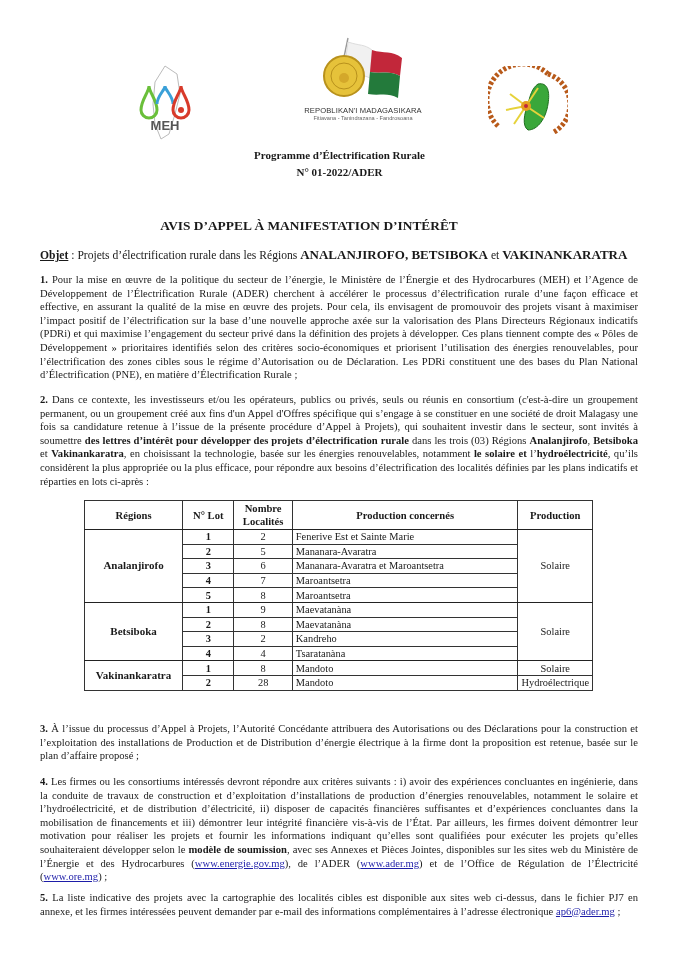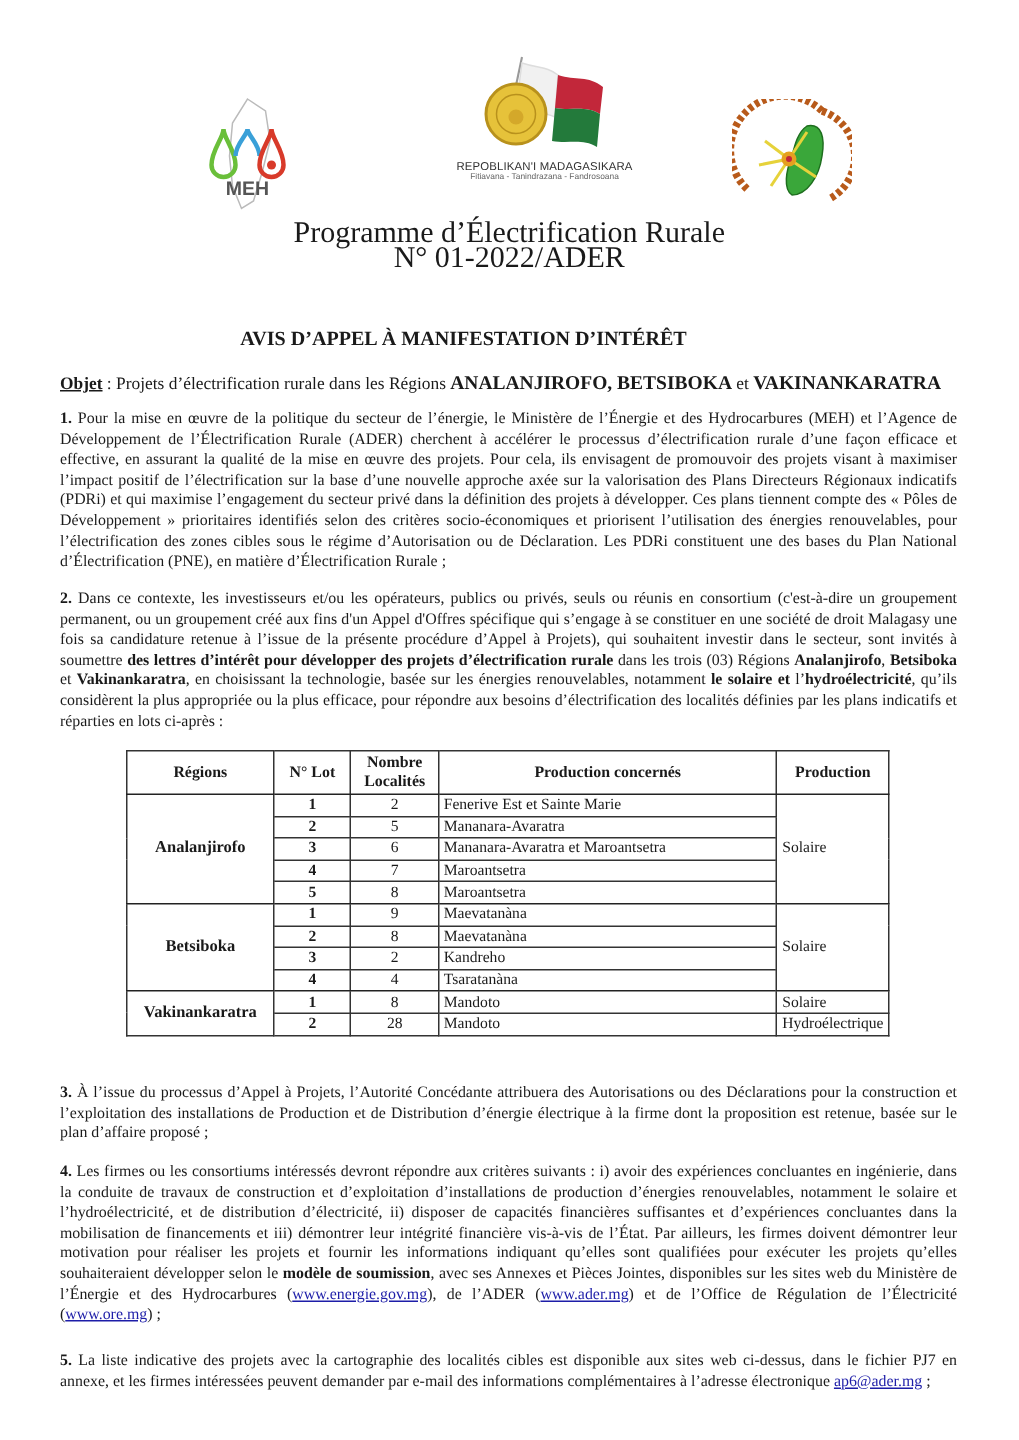--- a/index.html
+++ b/index.html
@@ -6,43 +6,43 @@
   body { width:679px; height:960px; overflow:hidden; position:relative; font-family:"Liberation Serif", "DejaVu Serif", serif; color:#1a1a1a; }
   .logos { position:absolute; top:34px; left:0; width:679px; height:110px; }
   .logo { position:absolute; }
   #logo-meh { left:125px; top:30px; width:80px; height:80px; }
   #logo-rep { left:288px; top:2px; width:150px; height:90px; }
   #logo-ader { left:488px; top:32px; width:80px; height:80px; }
   .rep-text { position:absolute; left:0; top:70px; width:150px; text-align:center; font-family:"Liberation Sans", sans-serif; font-weight:normal; font-size:7.6px; color:#333; letter-spacing:0.1px; }
   .rep-sub { position:absolute; left:0; top:79px; width:150px; text-align:center; font-family:"Liberation Sans", sans-serif; font-size:5.6px; color:#666; }
   .meh-text { position:absolute; left:0; top:54px; width:80px; text-align:center; font-family:"Liberation Sans", sans-serif; font-weight:bold; font-size:13px; color:#555; }
 
-  .title-block { position:absolute; top:147px; left:0; width:679px; text-align:center; font-weight:normal; font-size:20px; line-height:17px; }
+  .title-block { position:absolute; top:147px; left:0; width:679px; text-align:center; font-weight:bold; font-size:11px; line-height:17px; }
   .subtitle { position:absolute; top:218px; left:0; width:618px; text-align:center; font-weight:bold; font-size:13.4px; }
   .objet { position:absolute; top:247px; left:40px; width:610px; font-size:11.6px; white-space:nowrap; }
   .objet .lbl { font-weight:bold; text-decoration:underline; }
   .objet .regions { font-weight:bold; font-size:13px;margin-top:28px; }
 
   .para { position:absolute; left:40px; width:598px; font-size:10.6px; line-height:13.6px; text-align:justify; }
   .para b { font-weight:bold; }
   .num { font-weight:bold; }
   #p1 { top:273px; }
   #p2 { top:393px; }
   #p3 { top:722px; }
   #p4 { top:775px; }
-  #p5 { top:891px;margin-top:10px; }
+  #p5 { top:891px; }
   a.lnk { color:#1d1da8; text-decoration:underline; }
 
   table.lots { position:absolute; top:500px; left:84px; width:509px; border-collapse:collapse; font-size:10.4px; border:1.6px solid #222; }
   table.lots th, table.lots td { border:1px solid #333; padding:0 3px; height:13.6px; line-height:13px; }
   table.lots th { font-weight:bold; text-align:center; height:28px; font-size:10.6px; border-bottom:1.6px solid #222; }
   table.lots td.region { font-weight:bold; text-align:center; font-size:11px; }
   table.lots td.lot { font-weight:bold; text-align:center; }
   table.lots td.count { text-align:center; }
-  table.lots td.tech { }
+  table.lots td.tech { text-align:center; }
   table.lots tr.group-end td { border-bottom:1.6px solid #222; }
 </style>
 </head>
 <body>
 
 <div class="logos">
   <div class="logo" id="logo-meh">
     <svg width="80" height="80" viewBox="0 0 80 80">
       <path d="M40 2 L52 10 L55 30 L50 50 L44 70 L36 75 L30 60 L28 40 L30 18 Z" fill="none" stroke="#bbb" stroke-width="1"></path>
       <path d="M16 46 C16 36 24 28 24 22 C24 28 32 36 32 46 A8 8 0 0 1 16 46 Z" fill="none" stroke="#6abf3a" stroke-width="3"></path>

